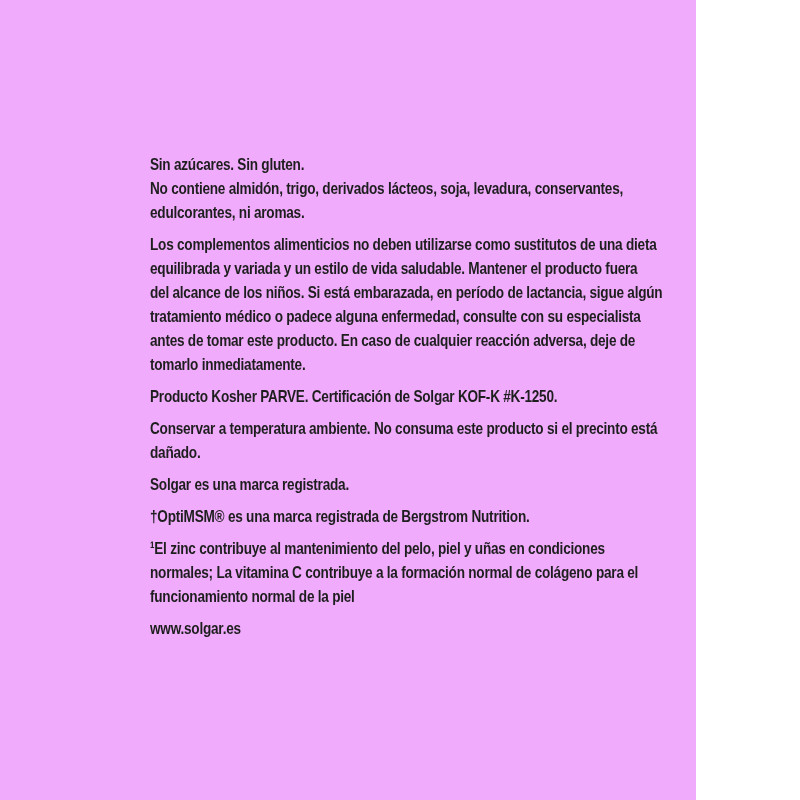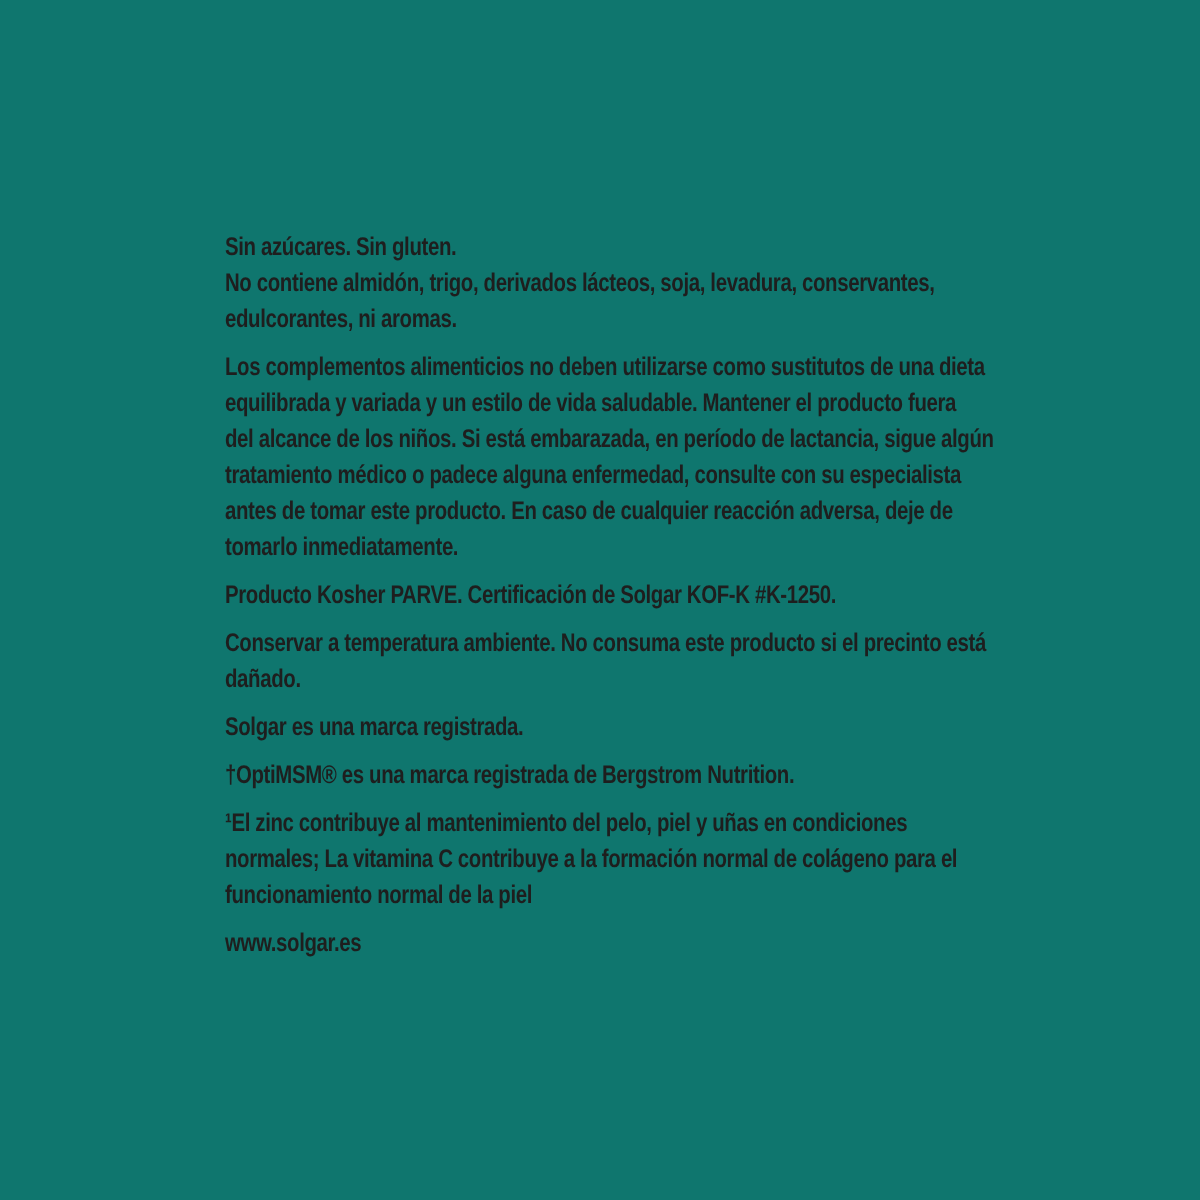--- a/index.html
+++ b/index.html
@@ -5,23 +5,23 @@
   html, body {
     margin: 0;
     padding: 0;
     width: 800px;
     height: 800px;
     background: #ffffff;
     overflow: hidden;
   }
   .canvas {
     position: relative;
-    width: 800px;
+    width: 696px;
     height: 800px;
-    background: #0f766e;
+    background: #f0abfc;
   }
   .label {
     position: absolute;
     left: 150px;
     top: 153px;
     width: 640px;
     color: #1e1e1e;
     font-family: "Liberation Sans", "DejaVu Sans", sans-serif;
     font-size: 17px;
     font-weight: 700;

